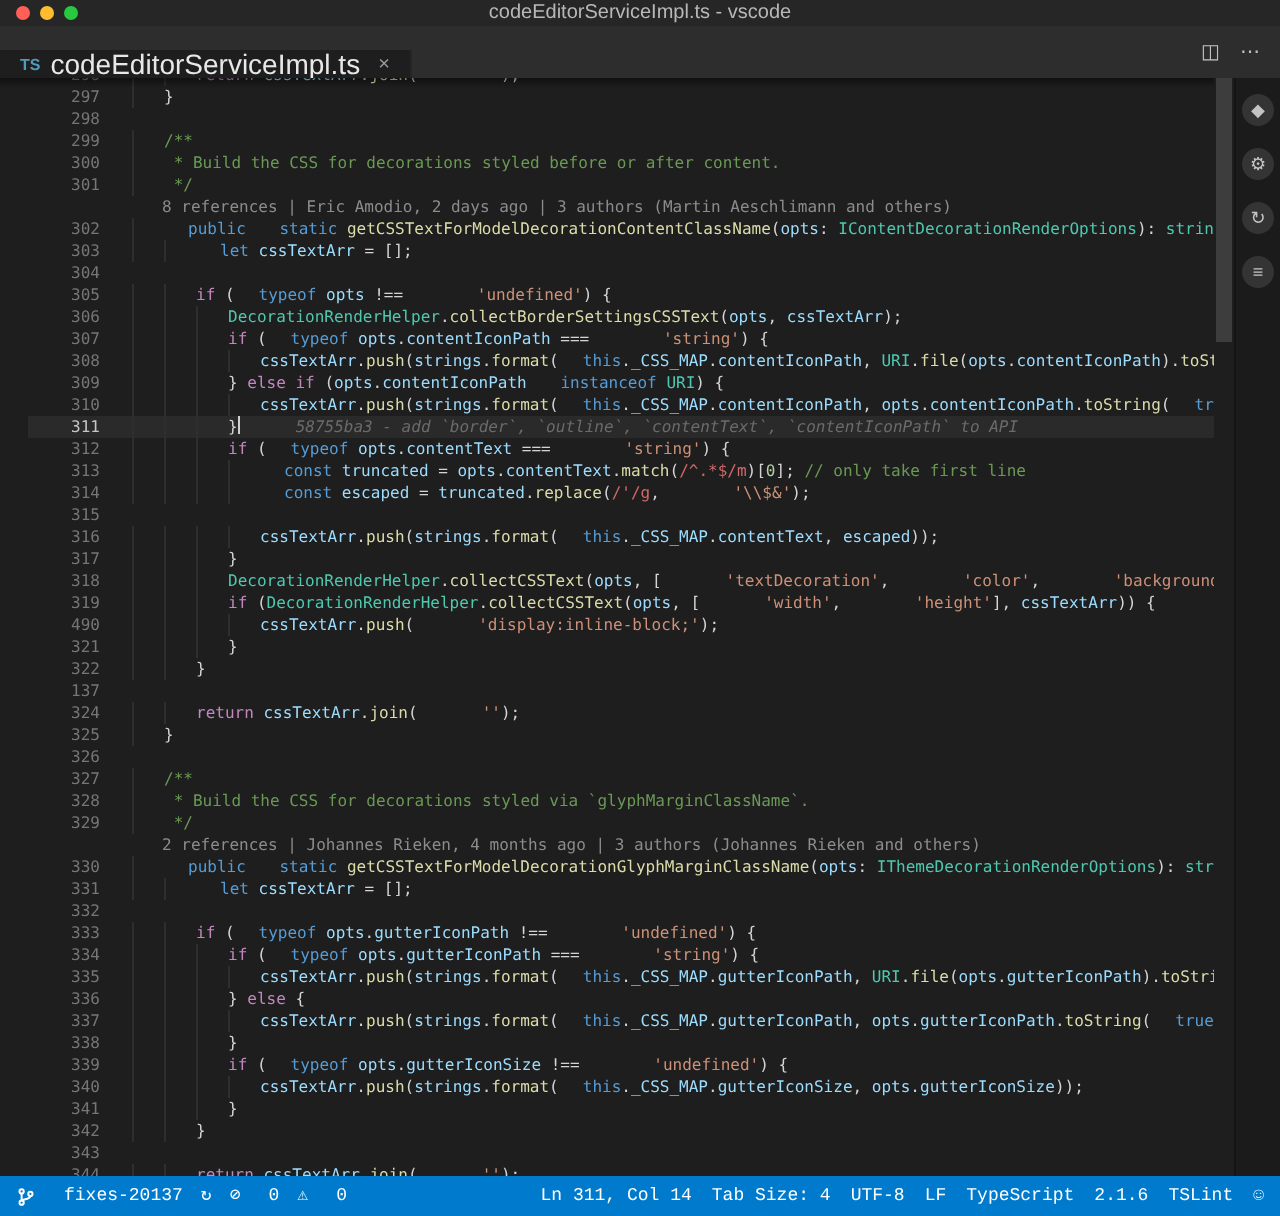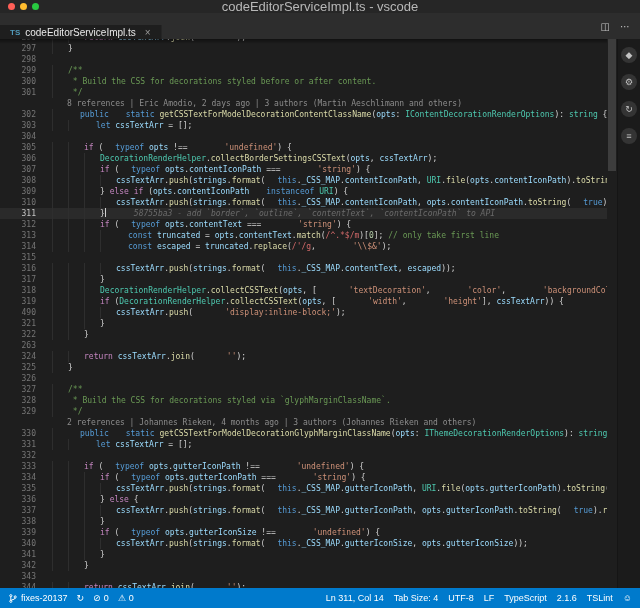--- a/index.html
+++ b/index.html
@@ -3,34 +3,34 @@
 <meta charset="utf-8">
 <style>
   html,body{margin:0;padding:0;background:#111;}
   .window{width:640px;height:608px;display:flex;flex-direction:column;background:#1e1e1e;
           font-family:"Liberation Sans","DejaVu Sans",sans-serif;overflow:hidden;}
 
   
   .titlebar{height:13px;background:#262626;position:relative;display:flex;align-items:center;flex:0 0 auto;}
   .lights{position:absolute;left:8px;top:3px;display:flex;gap:5px;}
   .light{width:7px;height:7px;border-radius:50%;}
-  .title{flex:1;text-align:center;font-size:13px;color:#b8b8b8;}
+  .title{flex:1;text-align:center;font-size:10px;color:#b8b8b8;}
 
   
   .tabbar{height:26px;background:#2d2d2d;display:flex;align-items:stretch;flex:0 0 auto;}
   .tab{display:flex;align-items:center;padding:0 10px;background:#1e1e1e;border-right:1px solid #252525;margin-top:12px;}
   .ts-badge{font-size:8px;font-weight:bold;margin-right:5px;}
-  .tab-label{font-size:10px;color:#e8e8e8;}
+  .tab-label{font-size:14px;color:#e8e8e8;}
   .tab-close{margin-left:9px;color:#9b9b9b;font-size:10px;cursor:pointer;}
   .tab-actions{margin-left:auto;display:flex;align-items:center;gap:10px;padding:0 10px;color:#c0c0c0;font-size:10px;}
 
   
   .main{flex:1 1 auto;display:flex;min-height:0;}
   .editor{flex:1;position:relative;overflow:hidden;background:#1e1e1e;}
-  .code-area{position:absolute;top:-7px;left:0;right:0;}
+  .code-area{position:absolute;top:-7px;left:14px;right:0;}
   .scroll-shadow{position:absolute;top:0;left:0;right:0;height:5px;
                  background:linear-gradient(rgba(0,0,0,.45),transparent);pointer-events:none;}
   .row{display:flex;height:11px;line-height:11px;white-space:pre;
        font-family:"DejaVu Sans Mono","Liberation Mono",monospace;font-size:8px;}
   .row.current{background:#2a2a2a;}
   .gutter{flex:0 0 36px;text-align:right;padding-right:10px;color:#767676;font-size:8px;}
   .row.current .gutter{color:#c6c6c6;}
   .code{flex:0 0 auto;padding-left:6px;}
   .ind{display:inline-block;width:15px;height:11px;vertical-align:top;border-left:1px solid #2e2e2e;}
   .lens{color:#8c8c8c;font-size:8px;padding-left:21px;}
@@ -44,21 +44,21 @@
   .scrollbar{flex:0 0 10px;position:relative;background:#1e1e1e;}
   .thumb{position:absolute;top:0;left:1px;width:8px;height:132px;background:rgba(121,121,121,.35);}
   .rail{flex:0 0 22px;background:#1b1b1b;border-left:1px solid #151515;
         display:flex;flex-direction:column;align-items:center;padding-top:8px;gap:11px;}
   .rail-btn{width:16px;height:16px;border-radius:50%;background:#343434;color:#c3c3c3;
             font-size:9px;line-height:16px;text-align:center;cursor:pointer;}
 
   
   .statusbar{height:20px;flex:0 0 auto;display:flex;align-items:center;font-size:9px;color:#fff;
              padding:0 8px;gap:9px;}
-  .sb-item{display:flex;align-items:center;gap:3px;white-space:nowrap;cursor:pointer;}
+  .sb-item{display:flex;align-items:center;gap:14px;white-space:nowrap;cursor:pointer;font-family:Liberation Mono, monospace;}
   .sb-right{margin-left:auto;display:flex;gap:10px;align-items:center;}
   .sb-icon{display:inline-flex;align-items:center;}
   .sb-item svg{display:block;}
 </style>
 </head>
 <body>
 
 <div class="window">
 
   <div class="titlebar">
@@ -106,21 +106,21 @@
           <div class="row"><span class="gutter">313</span><span class="code"><span class="ind"></span><span class="ind"></span><span class="ind"></span><span class="ind"></span><span class="kw2">const</span><span class="pl"> </span><span class="var">truncated</span><span class="pl"> = </span><span class="var">opts</span><span class="pl">.</span><span class="var">contentText</span><span class="pl">.</span><span class="fn">match</span><span class="pl">(</span><span class="rgx">/^.*$/m</span><span class="pl">)[</span><span class="num">0</span><span class="pl">]; </span><span class="com">// only take first line</span></span></div>
           <div class="row"><span class="gutter">314</span><span class="code"><span class="ind"></span><span class="ind"></span><span class="ind"></span><span class="ind"></span><span class="kw2">const</span><span class="pl"> </span><span class="var">escaped</span><span class="pl"> = </span><span class="var">truncated</span><span class="pl">.</span><span class="fn">replace</span><span class="pl">(</span><span class="rgx">/'/g</span><span class="pl">, </span><span class="str">'\\$&amp;'</span><span class="pl">);</span></span></div>
           <div class="row"><span class="gutter">315</span><span class="code"></span></div>
           <div class="row"><span class="gutter">316</span><span class="code"><span class="ind"></span><span class="ind"></span><span class="ind"></span><span class="ind"></span><span class="var">cssTextArr</span><span class="pl">.</span><span class="fn">push</span><span class="pl">(</span><span class="var">strings</span><span class="pl">.</span><span class="fn">format</span><span class="pl">(</span><span class="kw2">this</span><span class="pl">.</span><span class="var">_CSS_MAP</span><span class="pl">.</span><span class="var">contentText</span><span class="pl">, </span><span class="var">escaped</span><span class="pl">));</span></span></div>
           <div class="row"><span class="gutter">317</span><span class="code"><span class="ind"></span><span class="ind"></span><span class="ind"></span><span class="pl">}</span></span></div>
           <div class="row"><span class="gutter">318</span><span class="code"><span class="ind"></span><span class="ind"></span><span class="ind"></span><span class="typ">DecorationRenderHelper</span><span class="pl">.</span><span class="fn">collectCSSText</span><span class="pl">(</span><span class="var">opts</span><span class="pl">, [</span><span class="str">'textDecoration'</span><span class="pl">, </span><span class="str">'color'</span><span class="pl">, </span><span class="str">'backgroundColor'</span><span class="pl">, </span><span class="str">'margin'</span><span class="pl">], </span><span class="var">cssTextArr</span></span></div>
           <div class="row"><span class="gutter">319</span><span class="code"><span class="ind"></span><span class="ind"></span><span class="ind"></span><span class="kw1">if</span><span class="pl"> (</span><span class="typ">DecorationRenderHelper</span><span class="pl">.</span><span class="fn">collectCSSText</span><span class="pl">(</span><span class="var">opts</span><span class="pl">, [</span><span class="str">'width'</span><span class="pl">, </span><span class="str">'height'</span><span class="pl">], </span><span class="var">cssTextArr</span><span class="pl">)) {</span></span></div>
           <div class="row"><span class="gutter">490</span><span class="code"><span class="ind"></span><span class="ind"></span><span class="ind"></span><span class="ind"></span><span class="var">cssTextArr</span><span class="pl">.</span><span class="fn">push</span><span class="pl">(</span><span class="str">'display:inline-block;'</span><span class="pl">);</span></span></div>
           <div class="row"><span class="gutter">321</span><span class="code"><span class="ind"></span><span class="ind"></span><span class="ind"></span><span class="pl">}</span></span></div>
           <div class="row"><span class="gutter">322</span><span class="code"><span class="ind"></span><span class="ind"></span><span class="pl">}</span></span></div>
-          <div class="row"><span class="gutter">263</span><span class="code"></span></div>
+          <div class="row"><span class="gutter">137</span><span class="code"></span></div>
           <div class="row"><span class="gutter">324</span><span class="code"><span class="ind"></span><span class="ind"></span><span class="kw1">return</span><span class="pl"> </span><span class="var">cssTextArr</span><span class="pl">.</span><span class="fn">join</span><span class="pl">(</span><span class="str">''</span><span class="pl">);</span></span></div>
           <div class="row"><span class="gutter">325</span><span class="code"><span class="ind"></span><span class="pl">}</span></span></div>
           <div class="row"><span class="gutter">326</span><span class="code"></span></div>
           <div class="row"><span class="gutter">327</span><span class="code"><span class="ind"></span><span class="com">/**</span></span></div>
           <div class="row"><span class="gutter">328</span><span class="code"><span class="ind"></span><span class="com"> * Build the CSS for decorations styled via `glyphMarginClassName`.</span></span></div>
           <div class="row"><span class="gutter">329</span><span class="code"><span class="ind"></span><span class="com"> */</span></span></div>
           <div class="row"><span class="gutter"></span><span class="code lens">2 references | Johannes Rieken, 4 months ago | 3 authors (Johannes Rieken and others)</span></div>
           <div class="row"><span class="gutter">330</span><span class="code"><span class="ind"></span><span class="kw2">public</span><span class="pl"> </span><span class="kw2">static</span><span class="pl"> </span><span class="fn">getCSSTextForModelDecorationGlyphMarginClassName</span><span class="pl">(</span><span class="var">opts</span><span class="pl">: </span><span class="typ">IThemeDecorationRenderOptions</span><span class="pl">): </span><span class="typ">string</span><span class="pl"> {</span></span></div>
           <div class="row"><span class="gutter">331</span><span class="code"><span class="ind"></span><span class="ind"></span><span class="kw2">let</span><span class="pl"> </span><span class="var">cssTextArr</span><span class="pl"> = [];</span></span></div>
           <div class="row"><span class="gutter">332</span><span class="code"></span></div>

